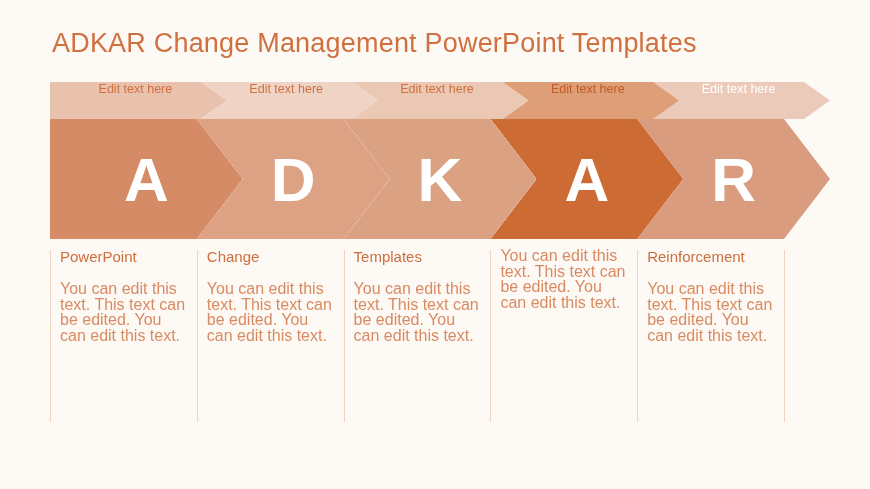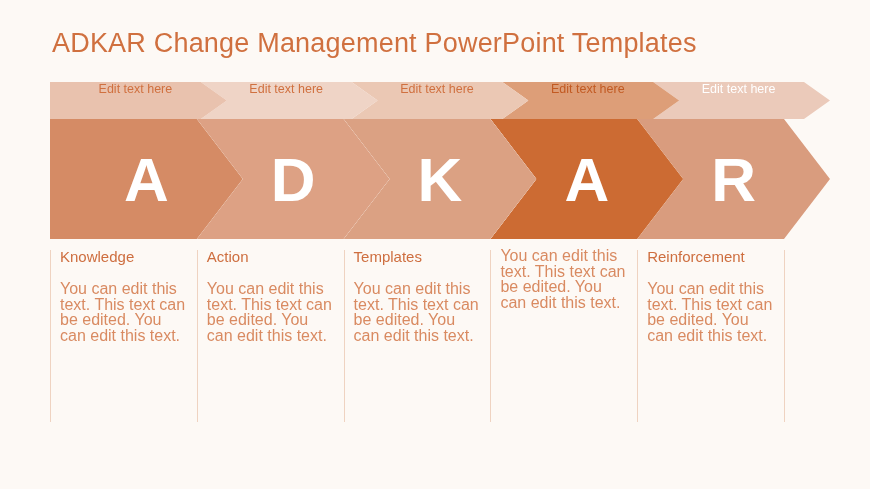--- a/index.html
+++ b/index.html
@@ -163,25 +163,25 @@
       <div class="band-seg" style="left: 435.4px; width: 197.8px; z-index: 4; background: rgb(253, 249, 245); clip-path: polygon(0px 0px, calc(100% - 46px) 0px, 100% 50%, calc(100% - 46px) 100%, 0px 100%, 46px 50%);"></div>
       <div class="band-seg" style="left: 440.4px; width: 192.8px; z-index: 5; background: rgb(204, 107, 51); clip-path: polygon(0px 0px, calc(100% - 46px) 0px, 100% 50%, calc(100% - 46px) 100%, 0px 100%, 46px 50%);"></div>
       <div class="band-letter" style="left: 440.4px; width: 192.8px; z-index: 100;">A</div>
       <div class="band-seg" style="left: 582.2px; width: 197.8px; z-index: 2; background: rgb(253, 249, 245); clip-path: polygon(0px 0px, calc(100% - 46px) 0px, 100% 50%, calc(100% - 46px) 100%, 0px 100%, 46px 50%);"></div>
       <div class="band-seg" style="left: 587.2px; width: 192.8px; z-index: 3; background: rgb(217, 156, 126); clip-path: polygon(0px 0px, calc(100% - 46px) 0px, 100% 50%, calc(100% - 46px) 100%, 0px 100%, 46px 50%);"></div>
       <div class="band-letter" style="left: 587.2px; width: 192.8px; z-index: 100;">R</div>
     </div>
 
   <div class="captions" id="captions">
       <div class="caption-col" style="left: 10px;">
-        <div class="caption-head">Knowledge</div>
+        <div class="caption-head">PowerPoint</div>
         <div class="caption-body">You can edit this text. This text can be edited. You can edit this text.</div>
       </div>
       <div class="caption-col" style="left: 156.8px;">
-        <div class="caption-head">Action</div>
+        <div class="caption-head">Change</div>
         <div class="caption-body">You can edit this text. This text can be edited. You can edit this text.</div>
       </div>
       <div class="caption-col" style="left: 303.6px;">
         <div class="caption-head">Templates</div>
         <div class="caption-body">You can edit this text. This text can be edited. You can edit this text.</div>
       </div>
       <div class="caption-col" style="left: 450.4px;">
         <div class="caption-body">You can edit this text. This text can be edited. You can edit this text.</div>
       </div>
       <div class="caption-col" style="left: 597.2px;">

